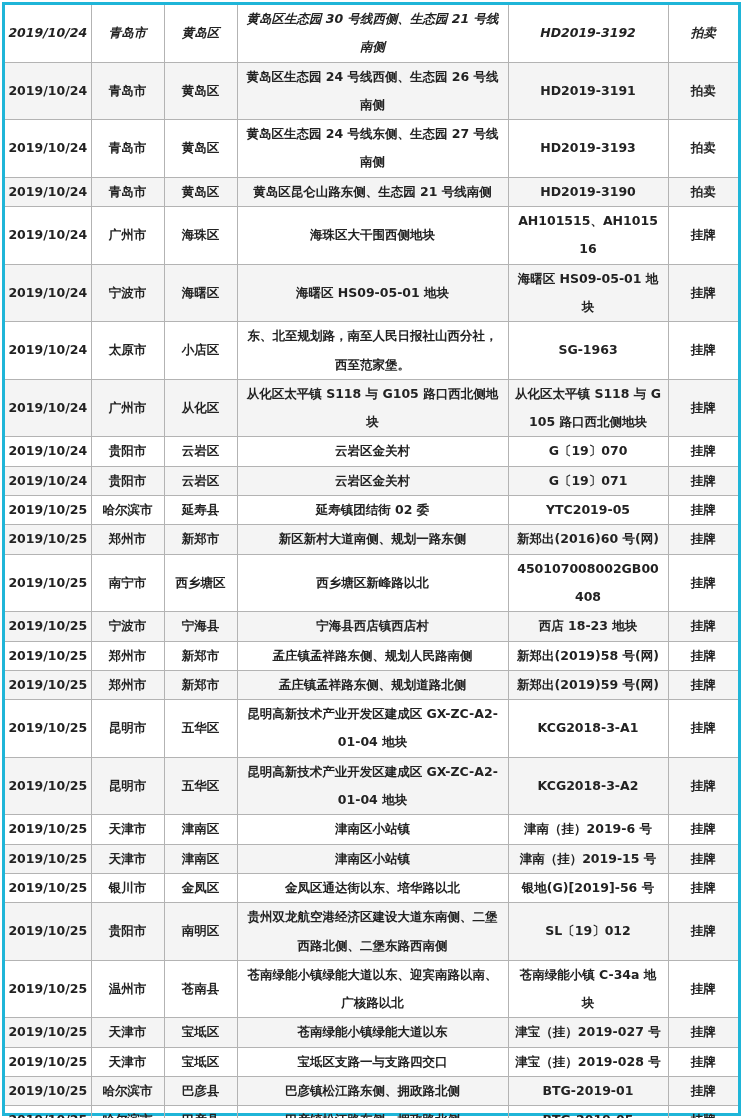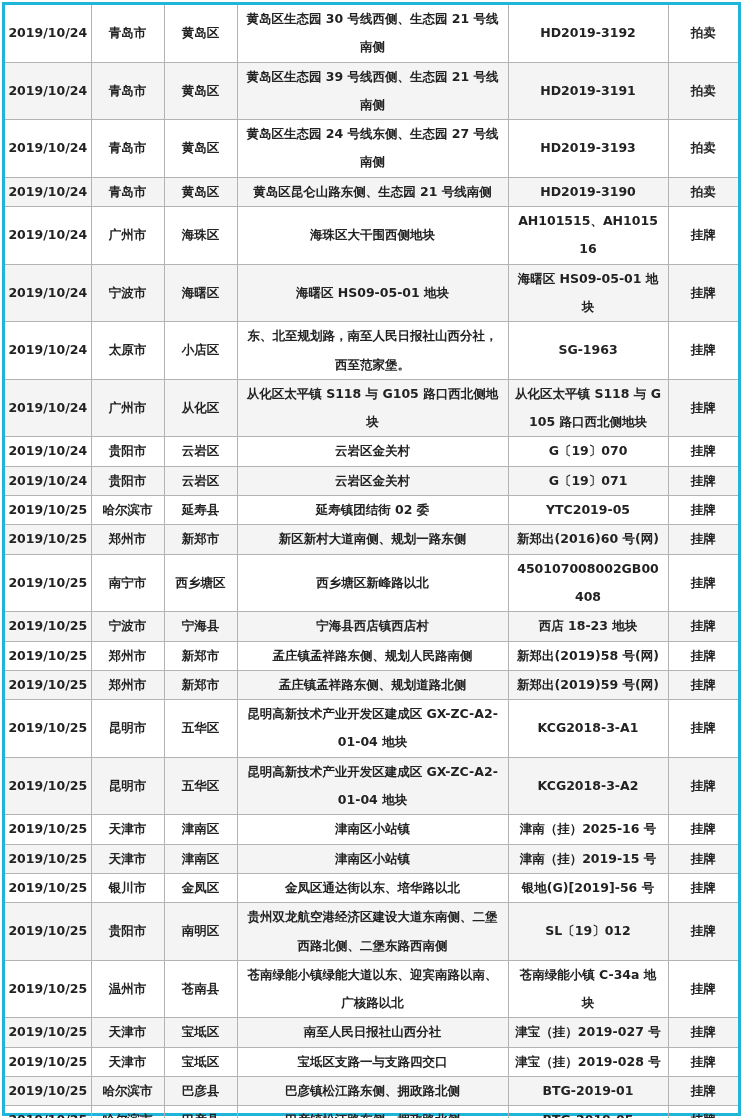--- a/index.html
+++ b/index.html
@@ -20,21 +20,21 @@
   col.c-loc { width: 271px; }
   col.c-code { width: 160px; }
   col.c-mode { width: 70px; }
   td {
     border: 1px solid #b3b3b3; text-align: center; vertical-align: middle;
     padding: 0 6px; line-height: 28.3px; word-break: break-all;
   }
   tr.alt td { background: #f4f4f4; }
   tr.r1 td { height: 27.4px; }
   tr.r2 td { height: 56px; }
-  tr:first-child td { border-top: none; }
+  tr:first-child td { border-top: none; font-style: italic; }
   tr td:first-child { border-left: none; }
   tr td:last-child { border-right: none; }
   tr:last-child td { border-bottom: none; }
   td.date { font-weight: bold; padding: 0 2px; font-size: 12.5px; }
 </style>
 </head>
 <body>
 
 <div class="frame">
   <table>
@@ -52,21 +52,21 @@
           <td>青岛市</td>
           <td>黄岛区</td>
           <td>黄岛区生态园 30 号线西侧、生态园 21 号线南侧</td>
           <td>HD2019-3192</td>
           <td>拍卖</td>
         </tr>
         <tr class="r2 alt">
           <td class="date">2019/10/24</td>
           <td>青岛市</td>
           <td>黄岛区</td>
-          <td>黄岛区生态园 39 号线西侧、生态园 21 号线南侧</td>
+          <td>黄岛区生态园 24 号线西侧、生态园 26 号线南侧</td>
           <td>HD2019-3191</td>
           <td>拍卖</td>
         </tr>
         <tr class="r2">
           <td class="date">2019/10/24</td>
           <td>青岛市</td>
           <td>黄岛区</td>
           <td>黄岛区生态园 24 号线东侧、生态园 27 号线南侧</td>
           <td>HD2019-3193</td>
           <td>拍卖</td>
@@ -189,21 +189,21 @@
           <td>五华区</td>
           <td>昆明高新技术产业开发区建成区 GX-ZC-A2-01-04 地块</td>
           <td>KCG2018-3-A2</td>
           <td>挂牌</td>
         </tr>
         <tr class="r1">
           <td class="date">2019/10/25</td>
           <td>天津市</td>
           <td>津南区</td>
           <td>津南区小站镇</td>
-          <td>津南（挂）2025-16 号</td>
+          <td>津南（挂）2019-6 号</td>
           <td>挂牌</td>
         </tr>
         <tr class="r1 alt">
           <td class="date">2019/10/25</td>
           <td>天津市</td>
           <td>津南区</td>
           <td>津南区小站镇</td>
           <td>津南（挂）2019-15 号</td>
           <td>挂牌</td>
         </tr>
@@ -228,21 +228,21 @@
           <td>温州市</td>
           <td>苍南县</td>
           <td>苍南绿能小镇绿能大道以东、迎宾南路以南、广核路以北</td>
           <td>苍南绿能小镇 C-34a 地块</td>
           <td>挂牌</td>
         </tr>
         <tr class="r1 alt">
           <td class="date">2019/10/25</td>
           <td>天津市</td>
           <td>宝坻区</td>
-          <td>南至人民日报社山西分社</td>
+          <td>苍南绿能小镇绿能大道以东</td>
           <td>津宝（挂）2019-027 号</td>
           <td>挂牌</td>
         </tr>
         <tr class="r1">
           <td class="date">2019/10/25</td>
           <td>天津市</td>
           <td>宝坻区</td>
           <td>宝坻区支路一与支路四交口</td>
           <td>津宝（挂）2019-028 号</td>
           <td>挂牌</td>

